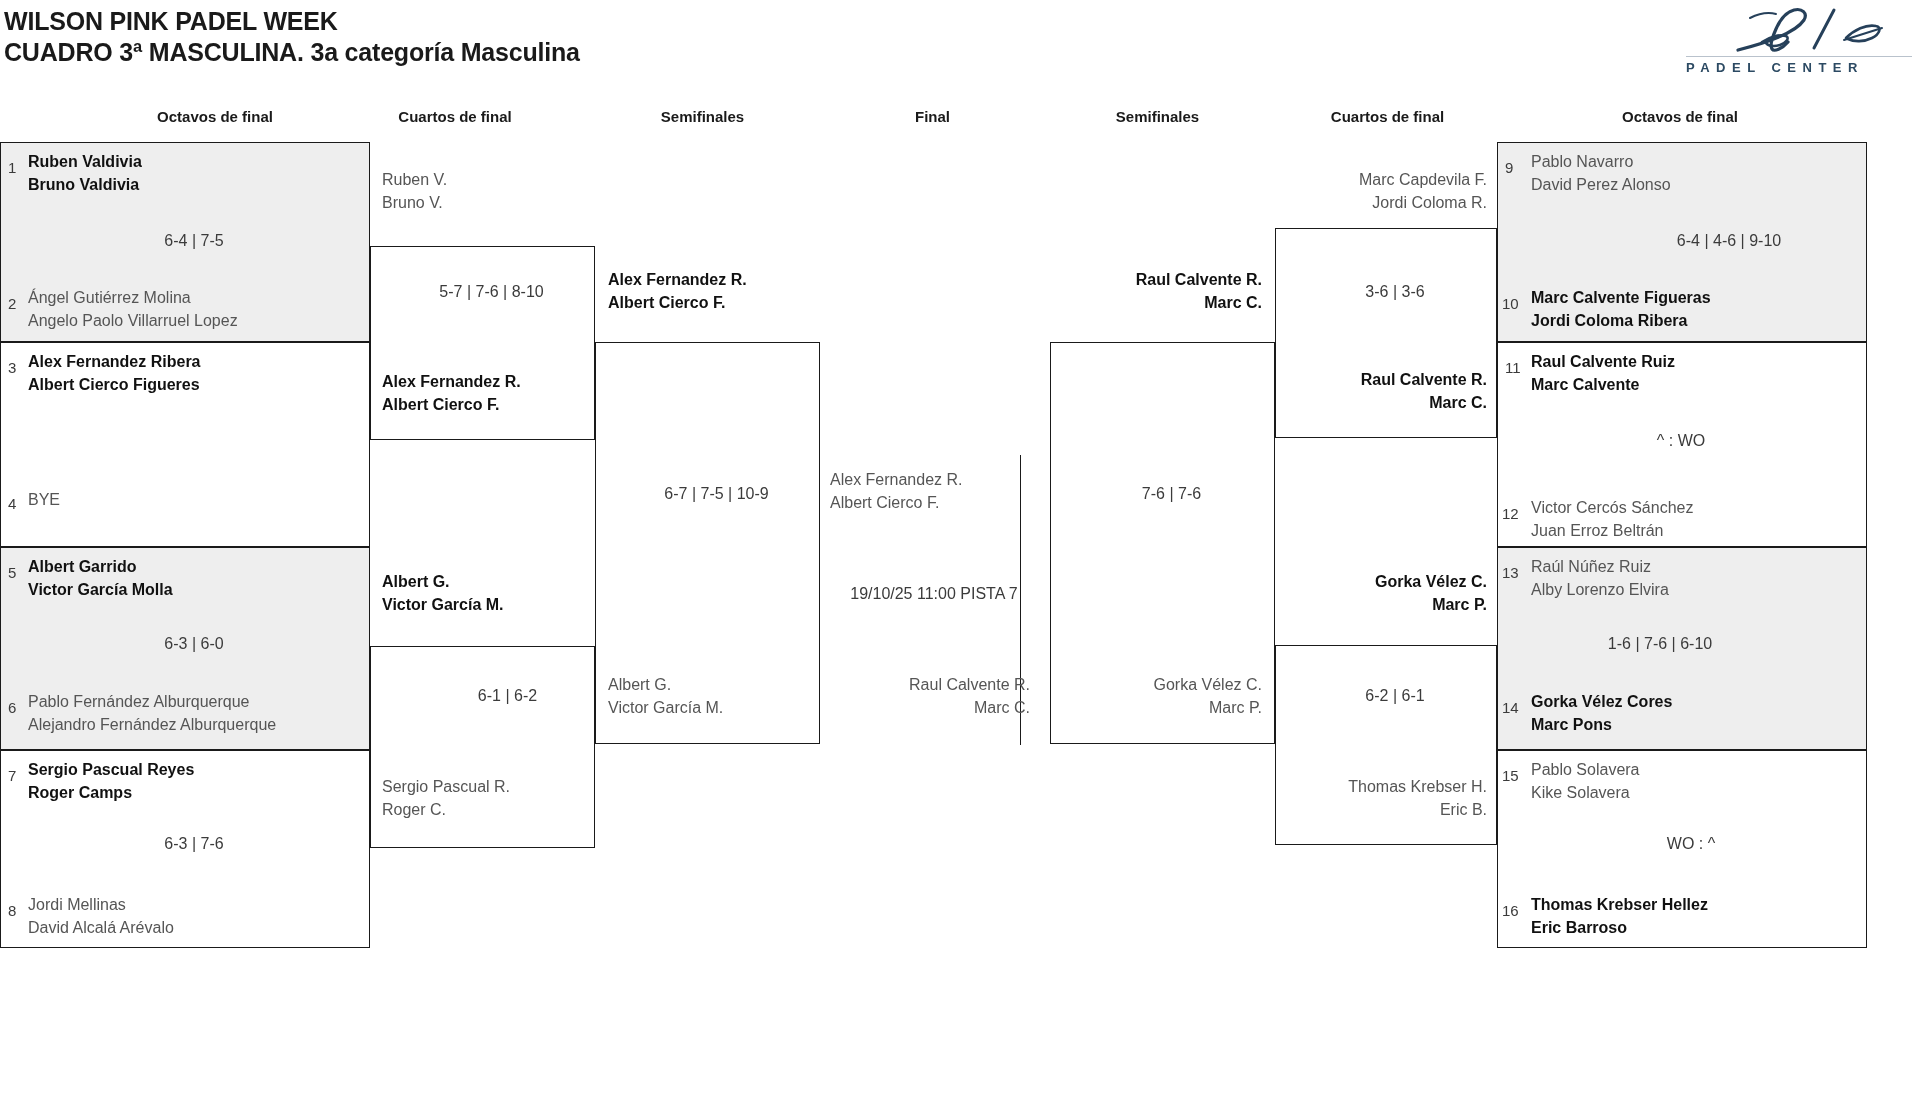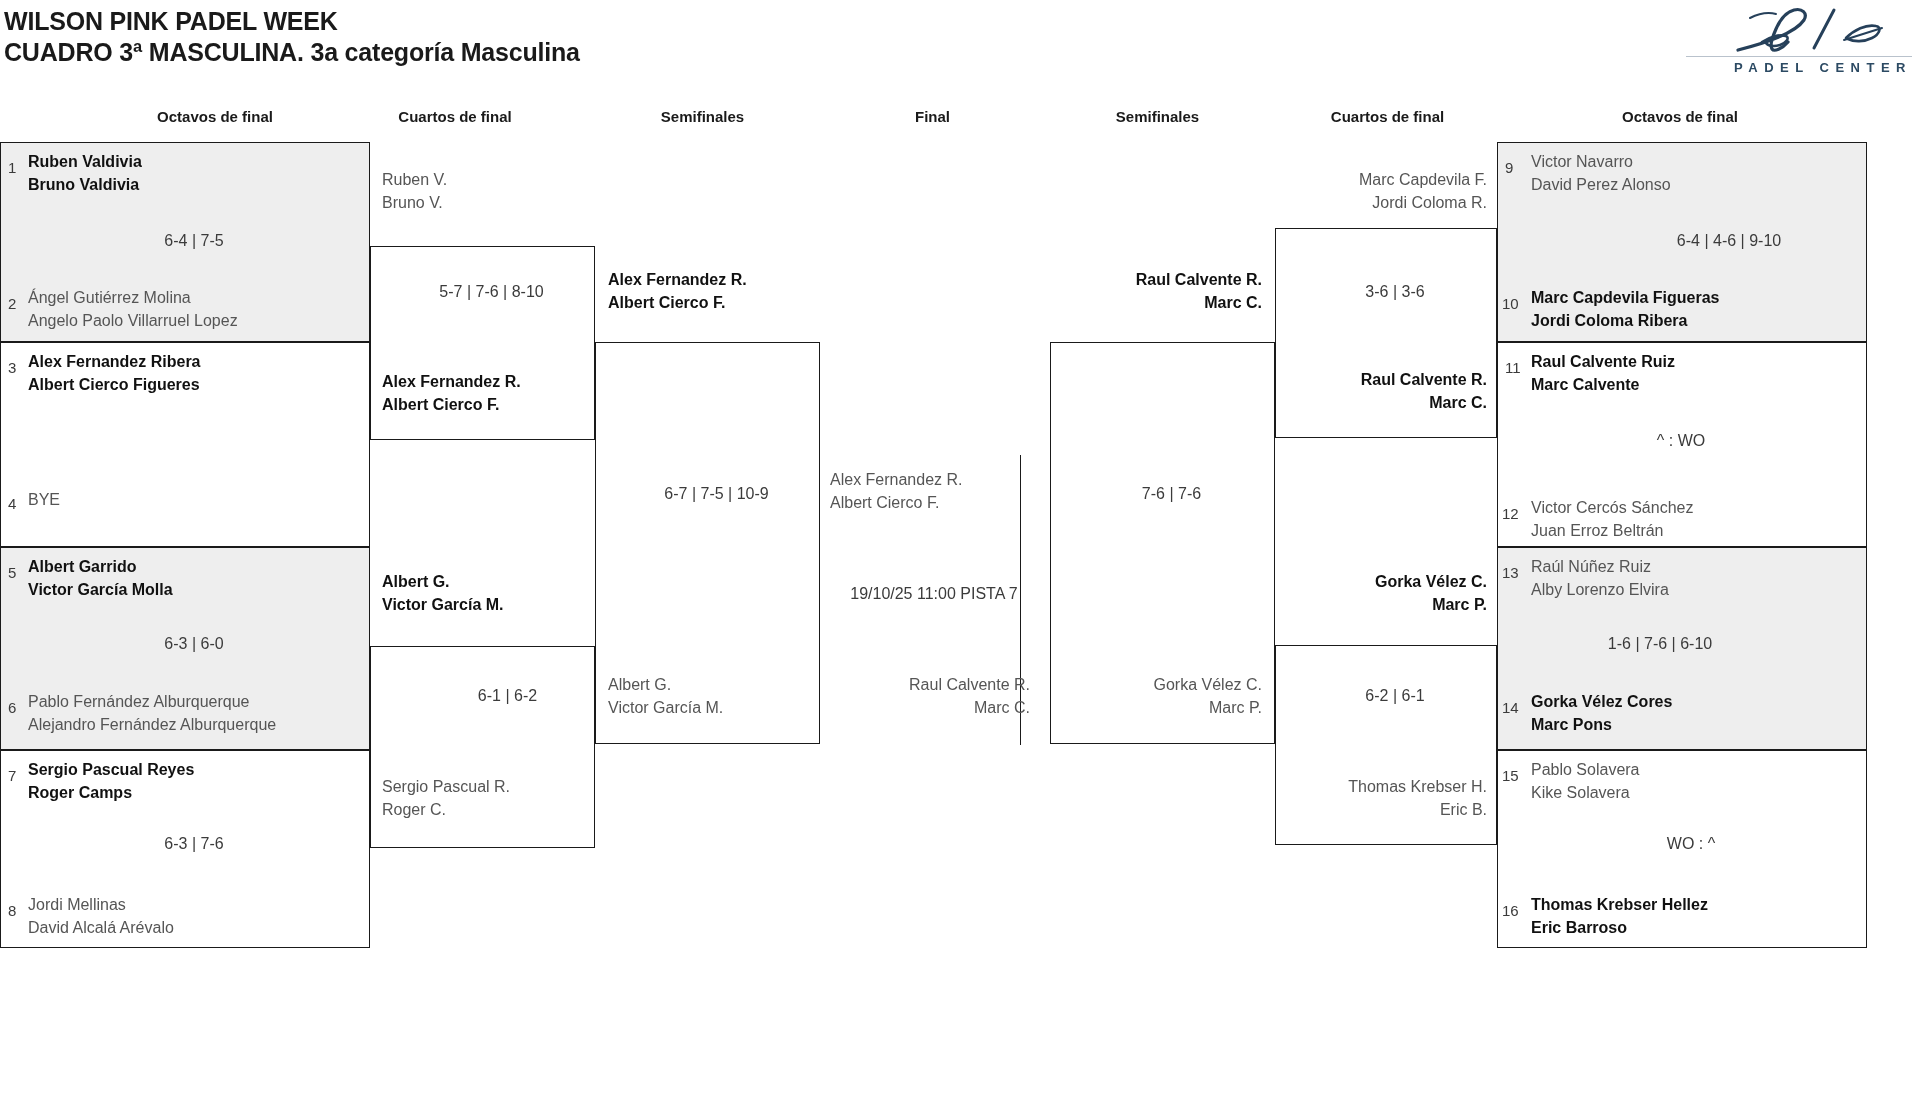--- a/index.html
+++ b/index.html
@@ -19,21 +19,21 @@
     font-size:25px;font-weight:700;letter-spacing:-0.2px;line-height:31px;
     color:#1a1a1a;white-space:nowrap;
   }
 
   
   #logo{position:absolute;right:8px;top:4px;width:226px;height:80px;}
   #logo-mark{position:absolute;left:24px;top:0;width:190px;height:52px;}
   #logo-rule{position:absolute;left:0;top:52px;width:226px;height:1px;background:#b9c2cc;}
   #logo-word{
     position:absolute;left:0;top:56px;width:226px;
-    text-align:right;color:#2c4a63;
+    text-align:left;color:#2c4a63;
     font-size:13px;font-weight:700;letter-spacing:6.5px;
     font-family:"Liberation Sans","DejaVu Sans",sans-serif;
   }
 
   
   .round-head{
     position:absolute;top:108px;
     font-size:15px;font-weight:700;color:#1a1a1a;
     text-align:center;white-space:nowrap;
   }
@@ -276,29 +276,29 @@
 </div>
 
 <div class="box bord shaded" style="left:1497px;top:142px;width:370px;height:200px;"></div>
 <div class="box bord" style="left:1497px;top:342px;width:370px;height:205px;"></div>
 <div class="box bord shaded" style="left:1497px;top:547px;width:370px;height:203px;"></div>
 <div class="box bord" style="left:1497px;top:750px;width:370px;height:198px;"></div>
 
 <div class="slot" style="left:1497px;top:142px;width:370px;">
   <div class="seed" style="left:8px;top:18px;">9</div>
   <div class="names lose" style="left:34px;top:8px;">
-    <div class="n">Victor Navarro</div>
+    <div class="n">Pablo Navarro</div>
     <div class="n">David Perez Alonso</div>
   </div>
 </div>
 <div class="score calign" style="left:1497px;top:232px;width:446px;">6-4 | 4-6 | 9-10</div>
 <div class="slot" style="left:1497px;top:278px;width:370px;">
   <div class="seed" style="left:5px;top:18px;">10</div>
   <div class="names win" style="left:34px;top:8px;">
-    <div class="n">Marc Capdevila Figueras</div>
+    <div class="n">Marc Calvente Figueras</div>
     <div class="n">Jordi Coloma Ribera</div>
   </div>
 </div>
 
 <div class="slot" style="left:1497px;top:342px;width:370px;">
   <div class="seed" style="left:8px;top:18px;">11</div>
   <div class="names win" style="left:34px;top:8px;">
     <div class="n">Raul Calvente Ruiz</div>
     <div class="n">Marc Calvente</div>
   </div>

